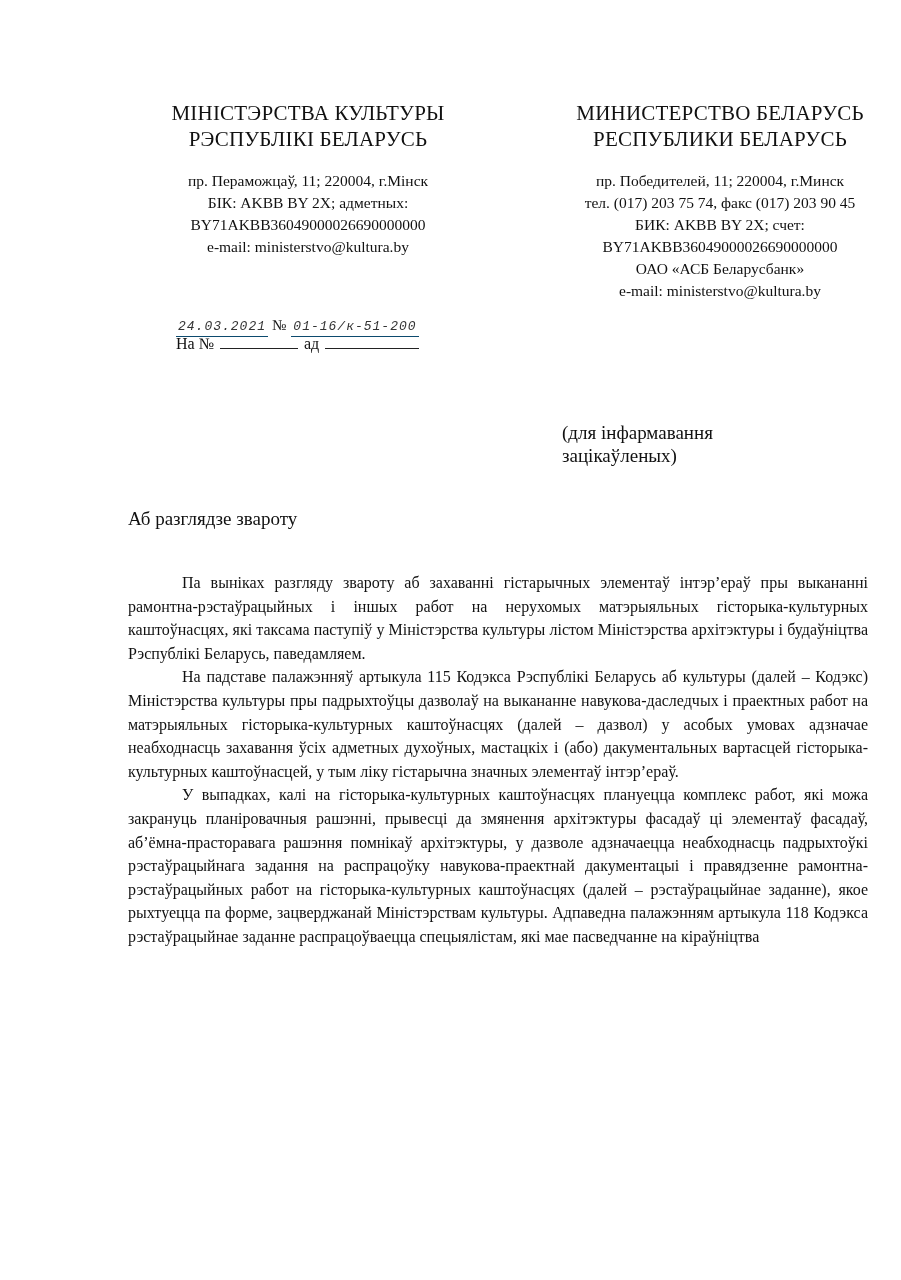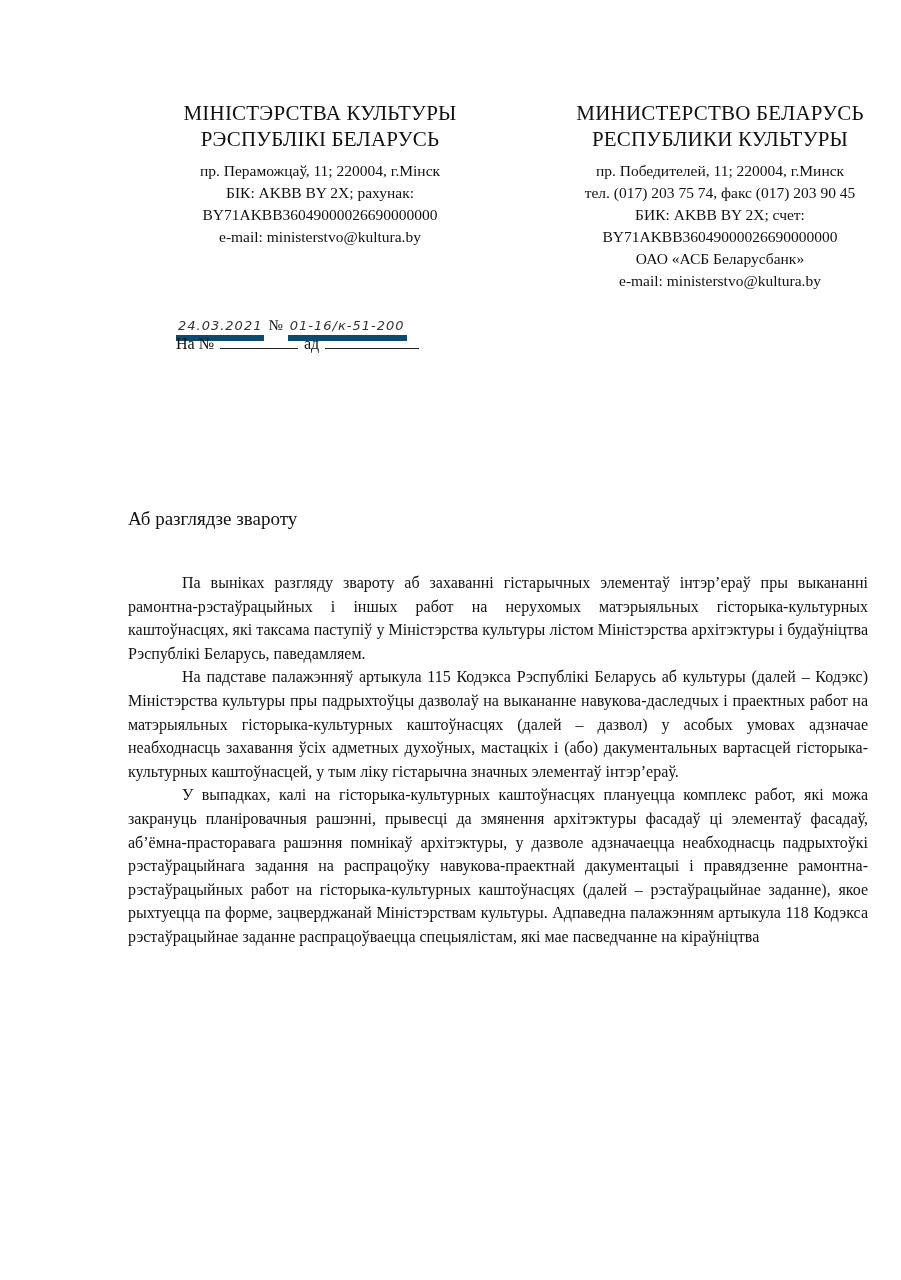--- a/index.html
+++ b/index.html
@@ -3,29 +3,29 @@
   <meta charset="utf-8">
   <style>
     html, body { margin: 0; padding: 0; background: #ffffff; }
     body {
       width: 901px; height: 1280px; position: relative; overflow: hidden;
       font-family: "Liberation Serif", "DejaVu Serif", serif; color: #111;
     }
     .page { position: absolute; left: 0; top: 0; width: 901px; height: 1280px; background: #fff; }
 
     .hdr-col { position: absolute; text-align: center; }
-    .hdr-left { left: 150px; width: 340px; top: 100px; }
+    .hdr-left { left: 138px; width: 340px; top: 100px; }
     .hdr-right { left: 550px; width: 340px; top: 100px; }
     .org-name { font-size: 21px; line-height: 26px; letter-spacing: 0.2px; margin: 0; font-weight: normal; }
-    .org-lines { margin-top: 8px; font-size: 15.5px; line-height: 22px; }
+    .org-lines { margin-top: 18px; font-size: 15.5px; line-height: 22px; }
     .org-lines div { white-space: nowrap; }
 
     .ref { position: absolute; left: 176px; top: 316px; width: 320px; }
     .ref-hand { font-family: "DejaVu Sans", sans-serif; font-style: italic; font-size: 13px; color: #333; letter-spacing: 1px; height: 18px; line-height: 18px; white-space: nowrap; }
-    .ref-hand .ul { display: inline-block; border-bottom: 6px solid #0c4a6e; padding: 0 2px; }
+    .ref-hand .ul { display: inline-block; border-bottom: 1px solid #0c4a6e; padding: 0 2px; font-family: Liberation Mono, monospace; }
     .ref-hand .no { font-family: "Liberation Serif", serif; font-style: normal; font-size: 15px; color: #111; margin: 0 4px; }
     .ref-line { font-size: 16px; line-height: 20px; white-space: nowrap; font-family: Liberation Serif, serif; }
     .ref-line .blank { display: inline-block; border-bottom: 1px solid #222; vertical-align: baseline; height: 12px; }
     .blank-a { width: 78px; margin: 0 6px; }
     .blank-b { width: 94px; margin-left: 6px; }
 
     .recipient { position: absolute; left: 562px; top: 421px; font-size: 19px; line-height: 23px; }
 
     .subject { position: absolute; left: 128px; top: 507px; font-size: 19px; line-height: 24px; text-align: center; }
 
@@ -35,48 +35,52 @@
 </head>
 <body>
 
 <div class="page">
 
   <div class="hdr-col hdr-left">
     <h1 class="org-name">МІНІСТЭРСТВА КУЛЬТУРЫ</h1>
     <h1 class="org-name">РЭСПУБЛІКІ БЕЛАРУСЬ</h1>
     <div class="org-lines">
       <div>пр. Пераможцаў, 11; 220004, г.Мінск</div>
-      <div>БІК: AKBB BY 2X; рахунак:</div>
+      <div>БІК: AKBB BY 2X; адметных:</div>
       <div>BY71AKBB36049000026690000000</div>
       <div>e-mail: ministerstvo@kultura.by</div>
     </div>
   </div>
 
   <div class="hdr-col hdr-right">
     <h1 class="org-name">МИНИСТЕРСТВО БЕЛАРУСЬ</h1>
-    <h1 class="org-name">РЕСПУБЛИКИ КУЛЬТУРЫ</h1>
+    <h1 class="org-name">РЕСПУБЛИКИ БЕЛАРУСЬ</h1>
     <div class="org-lines">
       <div>пр. Победителей, 11; 220004, г.Минск</div>
       <div>тел. (017) 203 75 74, факс (017) 203 90 45</div>
       <div>БИК: AKBB BY 2X; счет:</div>
       <div>BY71AKBB36049000026690000000</div>
       <div>ОАО «АСБ Беларусбанк»</div>
       <div>e-mail: ministerstvo@kultura.by</div>
     </div>
   </div>
 
   <div class="ref">
     <div class="ref-hand">
       <span class="ul">24.03.2021</span><span class="no">№</span><span class="ul">01-16/к-51-200</span>
     </div>
     <div class="ref-line">
       <span>На №</span><span class="blank blank-a"></span><span>ад</span><span class="blank blank-b"></span>
     </div>
   </div>
 
+  <div class="recipient">
+    <div>(для інфармавання</div>
+    <div>зацікаўленых)</div>
+  </div>
 
   <div class="subject">Аб разглядзе звароту</div>
 
   <div class="body-text">
     <p>Па выніках разгляду звароту аб захаванні гістарычных элементаў інтэр’ераў пры выкананні рамонтна-рэстаўрацыйных і іншых работ на нерухомых матэрыяльных гісторыка-культурных каштоўнасцях, які таксама паступіў у Міністэрства культуры лістом Міністэрства архітэктуры і будаўніцтва Рэспублікі Беларусь, паведамляем.</p>
     <p>На падставе палажэнняў артыкула 115 Кодэкса Рэспублікі Беларусь аб культуры (далей – Кодэкс) Міністэрства культуры пры падрыхтоўцы дазволаў на выкананне навукова-даследчых і праектных работ на матэрыяльных гісторыка-культурных каштоўнасцях (далей – дазвол) у асобых умовах адзначае неабходнасць захавання ўсіх адметных духоўных, мастацкіх і (або) дакументальных вартасцей гісторыка-культурных каштоўнасцей, у тым ліку гістарычна значных элементаў інтэр’ераў.</p>
     <p>У выпадках, калі на гісторыка-культурных каштоўнасцях плануецца комплекс работ, які можа закрануць планіровачныя рашэнні, прывесці да змянення архітэктуры фасадаў ці элементаў фасадаў, аб’ёмна-прасторавага рашэння помнікаў архітэктуры, у дазволе адзначаецца неабходнасць падрыхтоўкі рэстаўрацыйнага задання на распрацоўку навукова-праектнай дакументацыі і правядзенне рамонтна-рэстаўрацыйных работ на гісторыка-культурных каштоўнасцях (далей – рэстаўрацыйнае заданне), якое рыхтуецца па форме, зацверджанай Міністэрствам культуры. Адпаведна палажэнням артыкула 118 Кодэкса рэстаўрацыйнае заданне распрацоўваецца спецыялістам, які мае пасведчанне на кіраўніцтва</p>
   </div>
 
 </div>

